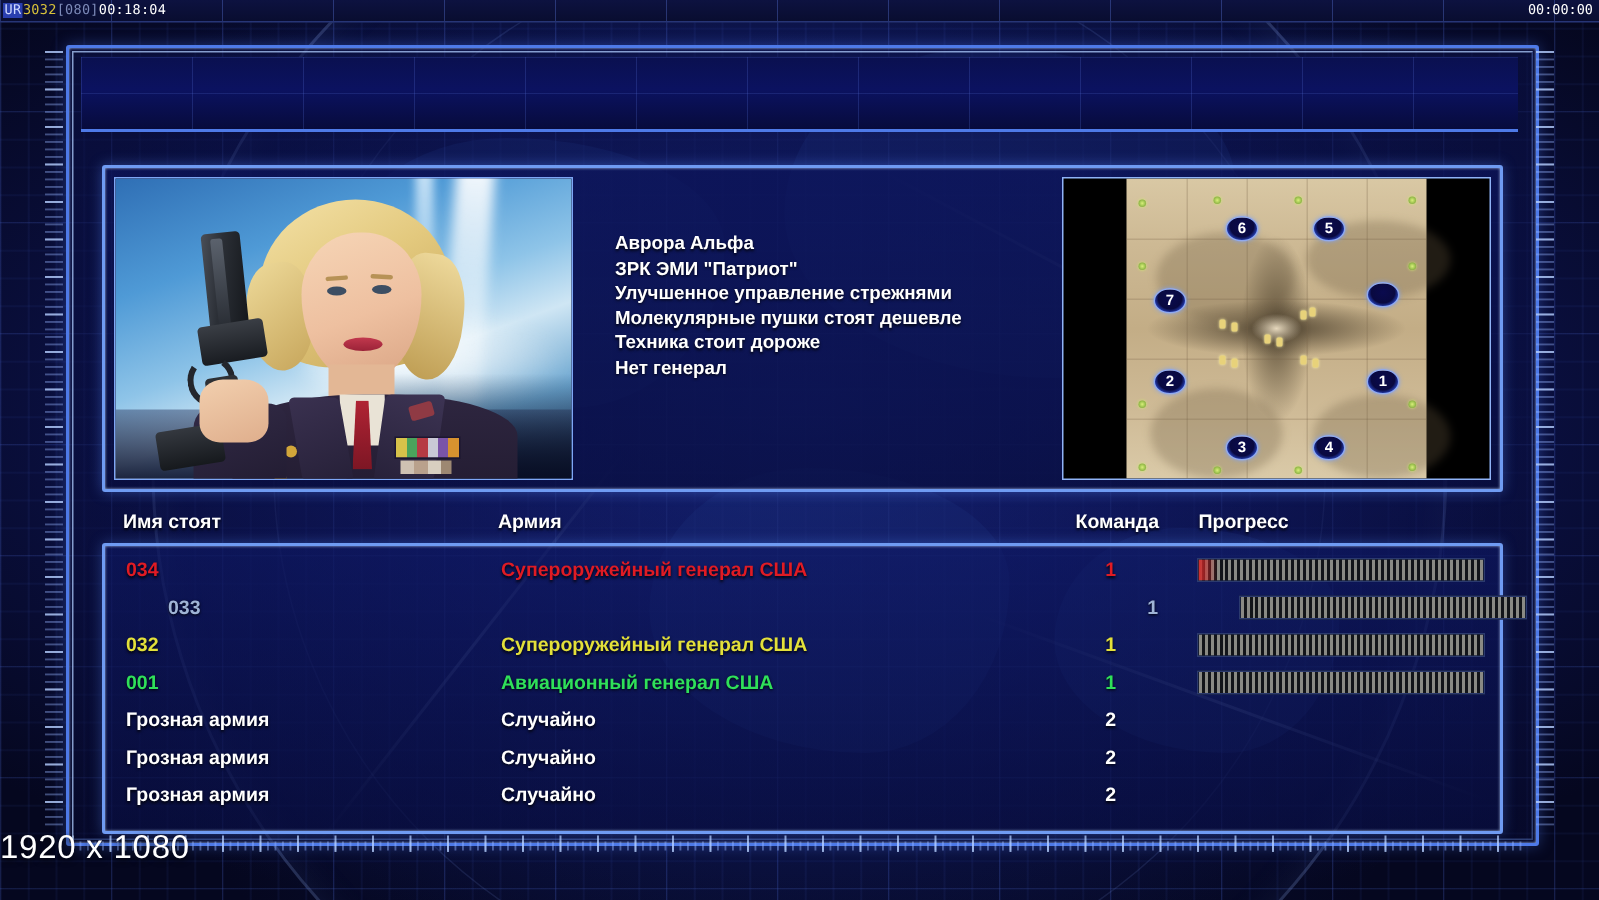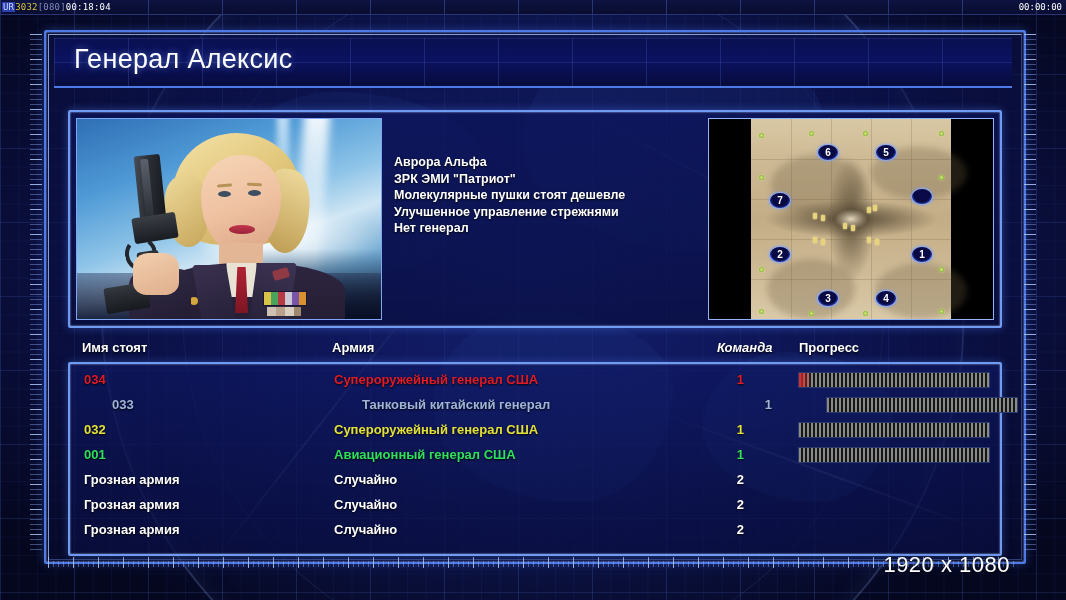--- a/index.html
+++ b/index.html
@@ -167,21 +167,21 @@
   .p-gunbarrel{position:absolute;left:60px;top:36px;width:26px;height:66px;
     background:linear-gradient(100deg,#4a4f58 0%,#2b2f36 40%,#14171b 100%);border-radius:3px;transform:rotate(-6deg);}
   .p-gunslide{position:absolute;left:66px;top:40px;width:8px;height:58px;
     background:linear-gradient(180deg,#5b626d,#2a2e35);border-radius:2px;transform:rotate(-6deg);}
   .p-trig{position:absolute;left:48px;top:118px;width:24px;height:26px;
     border:4px solid #23262c;border-radius:50%;border-top-color:transparent;transform:rotate(-10deg);}
   .p-gunlow{position:absolute;left:28px;top:166px;width:44px;height:26px;
     background:linear-gradient(180deg,#34383f,#16191d);border-radius:3px;transform:rotate(-9deg);}
 
   
-  .desc{position:absolute;left:324px;top:42px;width:330px;}
+  .desc{position:absolute;left:340px;top:42px;width:330px;}
   .desc div{color:#ffffff;font-size:12.5px;font-weight:bold;line-height:16.6px;
     text-shadow:0 1px 2px rgba(0,0,0,.85);white-space:nowrap;}
 
   
   .minimap{position:absolute;right:6px;top:6px;width:284px;height:200px;
     border:1px solid #8fb3f7;background:#000;overflow:hidden;}
   .mm-img{position:absolute;left:42px;top:0;width:200px;height:200px;
     background:
       radial-gradient(ellipse 12% 7% at 50% 50%, rgba(238,224,196,.95), rgba(90,76,54,0) 70%),
       radial-gradient(ellipse 60% 13% at 50% 50%, rgba(74,62,44,.92), rgba(74,62,44,0) 72%),
@@ -197,21 +197,21 @@
   .mm-res{position:absolute;width:5px;height:5px;border-radius:50%;
     background:radial-gradient(circle,#d8f07a,#6b9a2a);box-shadow:0 0 2px #cdf06a;}
   .mm-oil{position:absolute;width:4px;height:6px;background:#e8d27a;border-radius:1px;box-shadow:0 0 2px #fff3a8;}
 
   
   .thead{position:absolute;left:82px;top:340px;width:910px;height:20px;}
   .thead span{position:absolute;color:#fff;font-size:13px;font-weight:bold;
     text-shadow:0 1px 2px rgba(0,0,0,.9);}
   .th-name{left:0;}
   .th-army{left:250px;}
-  .th-team{left:635px;font-style:italic;}
+  .th-team{left:635px;}
   .th-prog{left:717px;}
 
   .tablebox{position:absolute;left:68px;top:362px;width:930px;height:190px;
     border:2px solid #6f9bf2;border-radius:2px;
     background:linear-gradient(180deg, rgba(14,24,100,.58) 0%, rgba(9,15,70,.52) 100%);
     box-shadow:0 0 9px rgba(90,140,255,.35), 0 0 2px rgba(190,215,255,.85) inset;}
   .row{position:absolute;left:0;width:926px;height:24px;}
   .row .cell{position:absolute;font-size:13px;font-weight:bold;line-height:24px;
     text-shadow:0 1px 2px rgba(0,0,0,.9);white-space:nowrap;}
   .c-name{left:14px;}
@@ -219,21 +219,21 @@
   .c-team{left:654px;width:20px;text-align:right;}
   .pbar{position:absolute;left:728px;top:4px;width:190px;height:14px;
     background:#05060f;border:1px solid #2b3a6e;overflow:hidden;}
   .pbar .fill{position:absolute;left:0;top:0;height:100%;width:100%;
     background-image:repeating-linear-gradient(90deg,
       rgba(175,175,165,.78) 0 2px, rgba(20,22,26,.9) 2px 4px);}
   .pbar .tint{position:absolute;left:0;top:0;height:100%;
     background:linear-gradient(90deg, rgba(210,40,40,.95), rgba(210,40,40,0));}
 
   
-  .resfoot{position:absolute;left:0;top:552px;width:1010px;text-align:right;
+  .resfoot{position:absolute;left:0;top:552px;width:1010px;text-align:left;
     color:#fff;font-size:22px;letter-spacing:.5px;text-shadow:0 1px 4px rgba(0,0,0,.9);}
 </style>
 </head>
 <body>
 
 <div id="screen">
 
   <div class="bg-base"></div>
   <div class="bg-glow"></div>
   <div class="bg-grid"></div>
@@ -260,21 +260,20 @@
 
   <div class="frame-outer">
     <div class="frame-hi"></div>
   </div>
   <div class="ruler ruler-h major rb"></div>
   <div class="ruler ruler-v rr"></div>
   <div class="ruler ruler-v rl"></div>
 
   <div class="titlebar">
     <div class="tgrid"></div>
-    <div class="title">Генерал Алексис</div>
   </div>
 
   <div class="infopanel">
 
     <div class="portrait">
       <div class="p-sky"></div>
       <div class="p-cloud"></div>
       <div class="p-beam"></div>
       <div class="p-beam2"></div>
       <div class="p-ground"></div>
@@ -305,22 +304,23 @@
       <div class="p-gunslide"></div>
       <div class="p-gunbody"></div>
       <div class="p-trig"></div>
       <div class="p-gungrip"></div>
       <div class="p-hand"></div>
     </div>
 
     <div class="desc">
       <div>Аврора Альфа</div>
       <div>ЗРК ЭМИ "Патриот"</div>
+      <div>Улучшенное управление стрежнями</div>
       <div>Молекулярные пушки стоят дешевле</div>
-      <div>Улучшенное управление стрежнями</div>
+      <div>Техника стоит дороже</div>
       <div>Нет генерал</div>
     </div>
 
     <div class="minimap">
       <div class="mm-img" id="mm-img">
           <div class="mm-v" style="left: 20%;"></div>
           <div class="mm-h" style="top: 20%;"></div>
           <div class="mm-v" style="left: 40%;"></div>
           <div class="mm-h" style="top: 40%;"></div>
           <div class="mm-v" style="left: 60%;"></div>
@@ -378,21 +378,20 @@
           <span class="cell c-name" style="color: rgb(224, 27, 36);">034</span>
           <span class="cell c-army" style="color: rgb(224, 27, 36);">Супероружейный генерал США</span>
           <span class="cell c-team" style="color: rgb(224, 27, 36);">1</span>
           <div class="pbar">
             <div class="fill" style="width: 100%;"></div>
             <div class="tint" style="width: 7%;"></div>
           </div>
         </div>
         <div class="row" style="top: 29px; margin-left: 28px;">
           <span class="cell c-name" style="color: rgb(159, 180, 214);">033</span>
-          <span class="cell c-army" style="color: rgb(159, 180, 214);">Танковый китайский генерал</span>
           <span class="cell c-team" style="color: rgb(159, 180, 214);">1</span>
           <div class="pbar">
             <div class="fill" style="width: 100%;"></div>
           </div>
         </div>
         <div class="row" style="top: 54px;">
           <span class="cell c-name" style="color: rgb(227, 224, 58);">032</span>
           <span class="cell c-army" style="color: rgb(227, 224, 58);">Супероружейный генерал США</span>
           <span class="cell c-team" style="color: rgb(227, 224, 58);">1</span>
           <div class="pbar">

